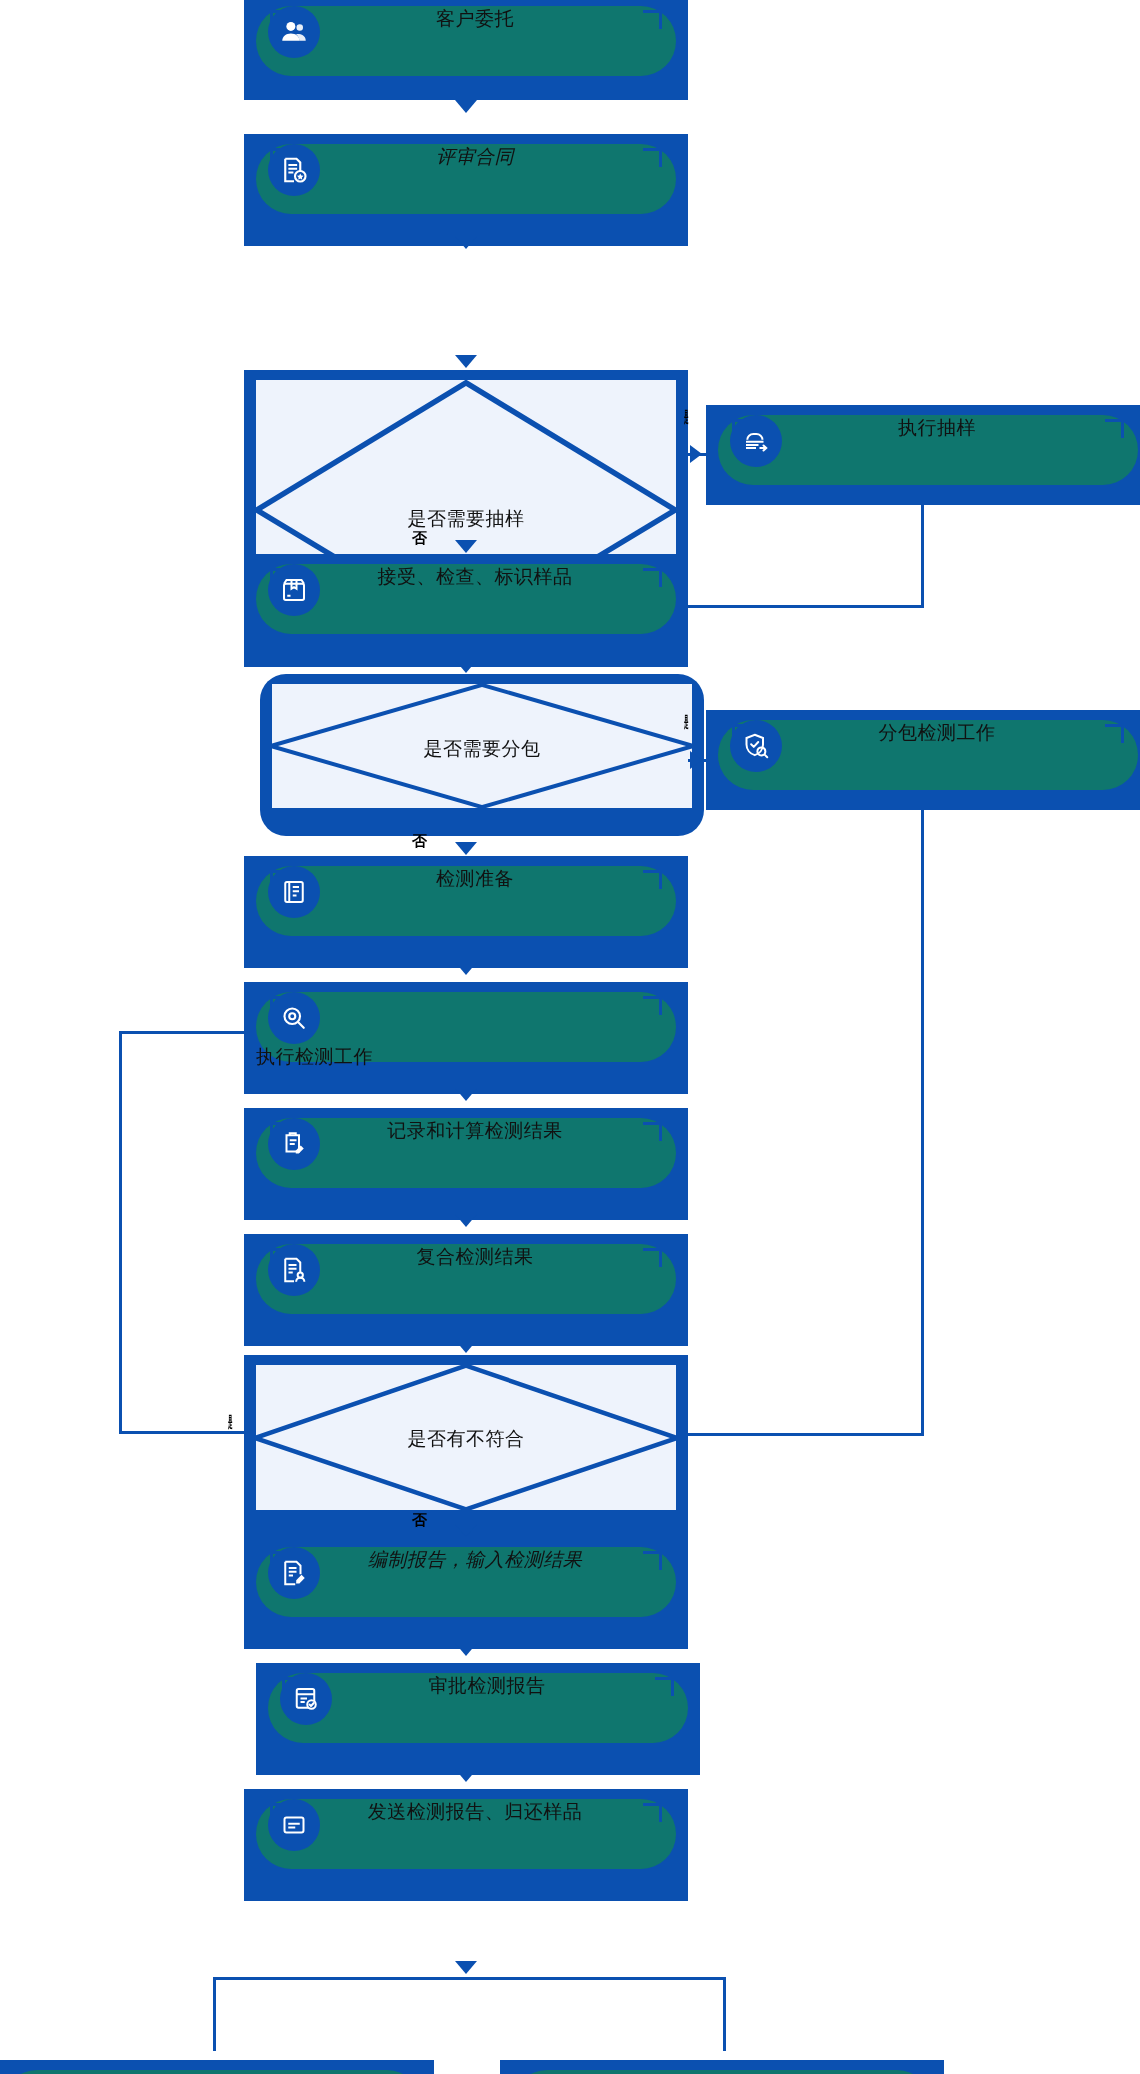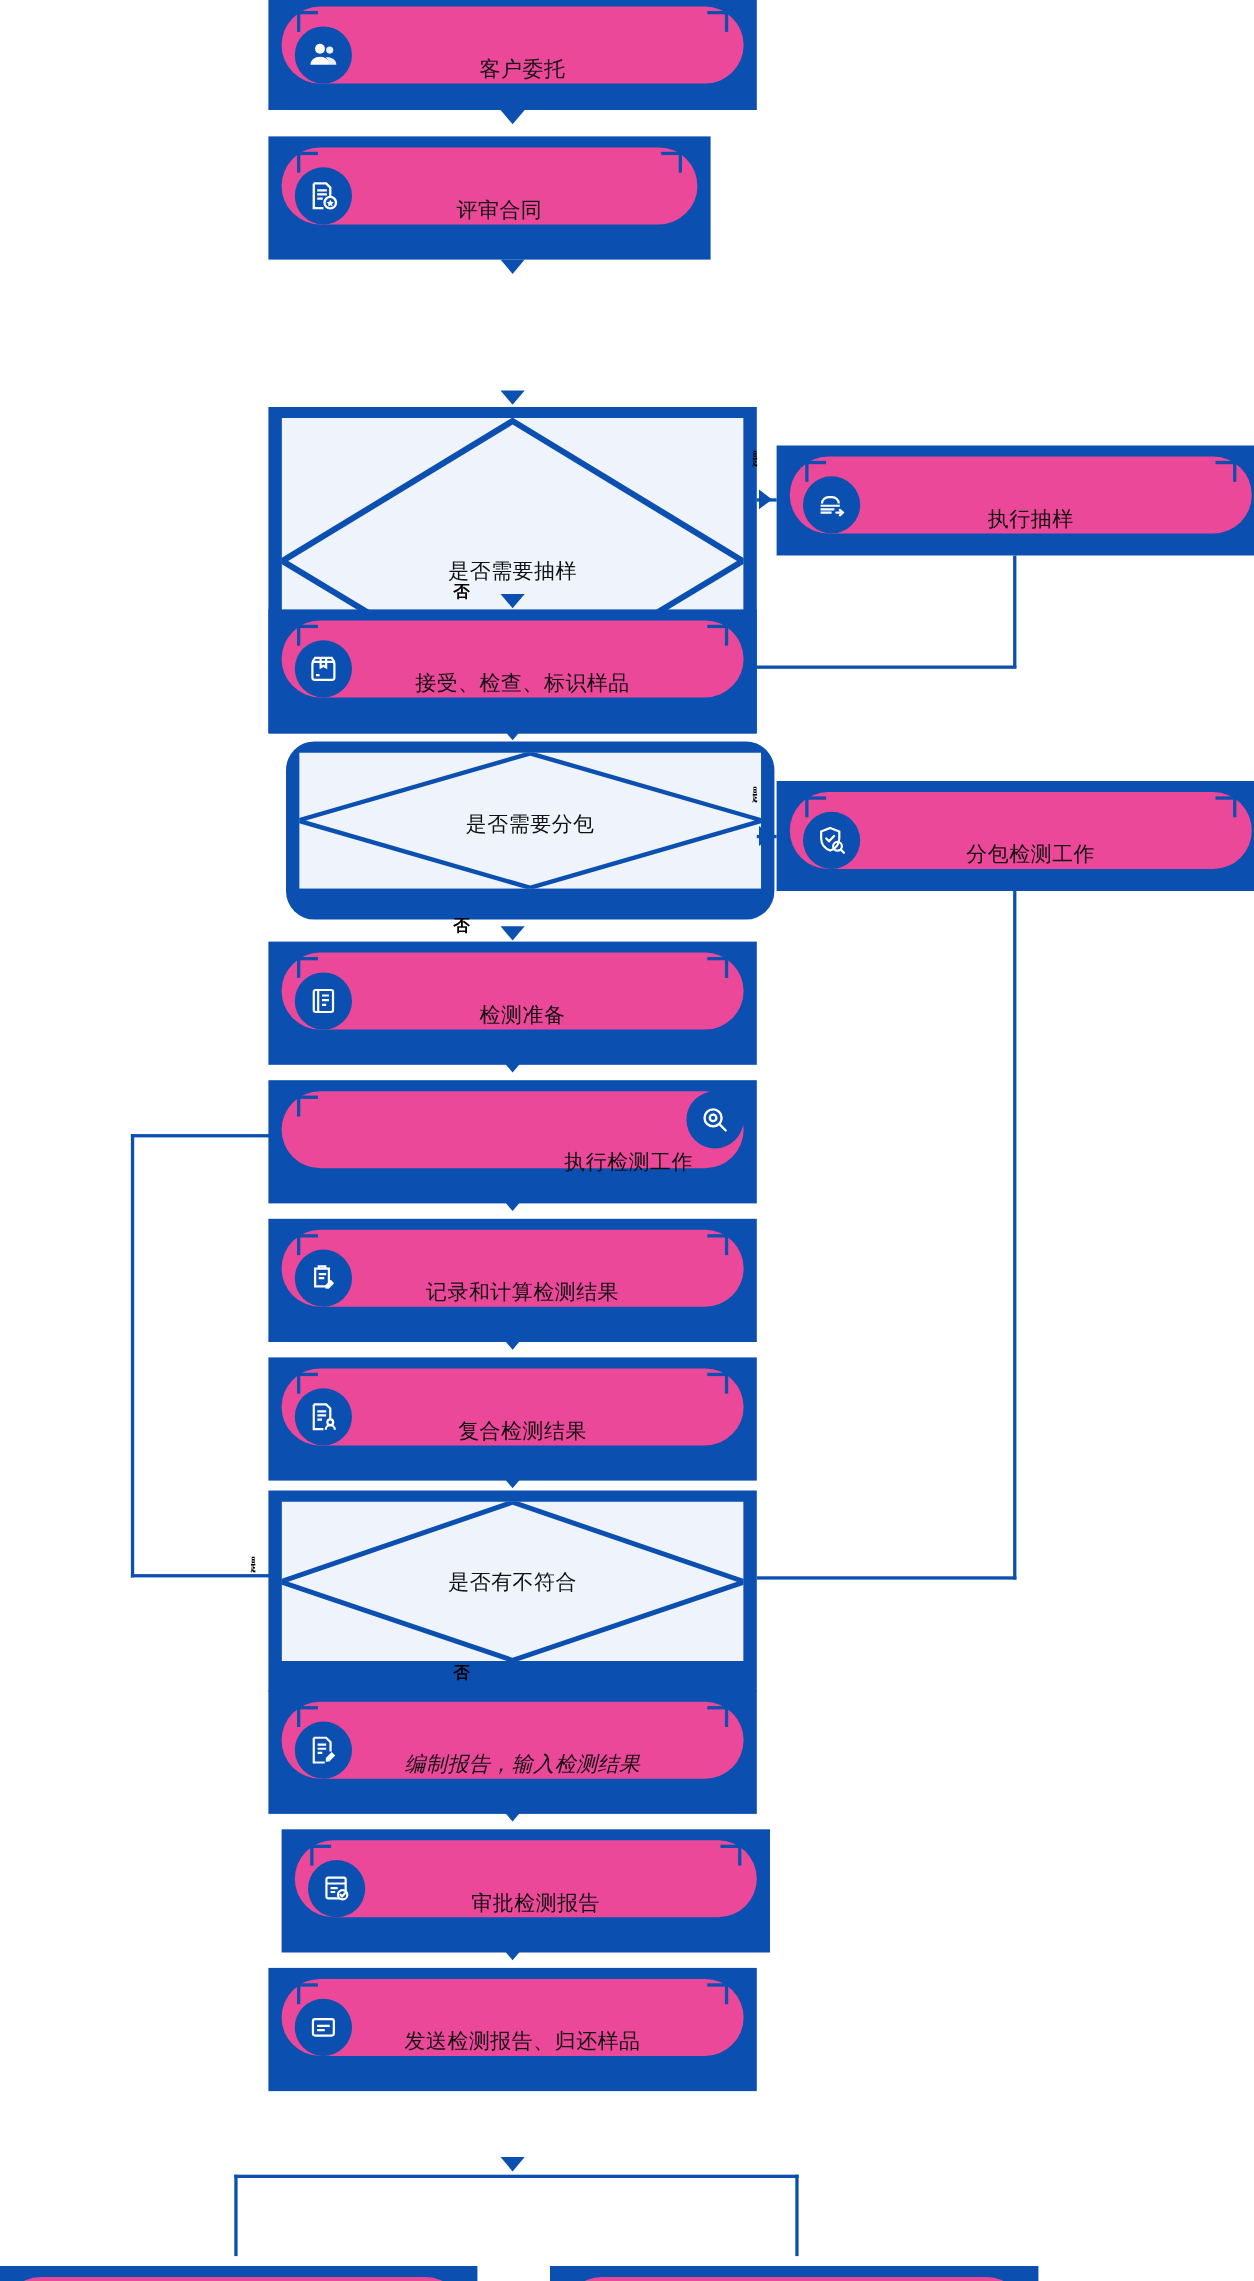--- a/index.html
+++ b/index.html
@@ -12,23 +12,23 @@
   
   .node{
     position:absolute;
     background:#0b50b0;
     box-sizing:border-box;
   }
   .node .pill{
     position:absolute;
     left:12px; top:6px; right:12px;
     height:70px;
-    background:#ec4899;
+    background:#0f766e;
     border-radius:36px;
-    display:flex;align-items:flex-end;
+    display:flex;align-items:flex-start;
   }
   .node .badge{
     width:52px;height:52px;border-radius:50%;
     background:#0b50b0;
     margin-left:12px;
     flex:0 0 52px;
     display:flex;align-items:center;justify-content:center;
   }
   .node .badge svg{display:block;}
   .node .label{
@@ -107,21 +107,21 @@
           <path d="M2.6 19c0-3.6 3.1-5.8 6.9-5.8s6.9 2.2 6.9 5.8z"></path>
           <circle cx="16.6" cy="8.4" r="2.6" opacity=".9"></circle>
           <path d="M13.6 13.8c3.2-.5 7.8.8 7.8 5.2h-5.1c0-2-1.1-3.9-2.7-5.2z" opacity=".9"></path>
         </svg>
       </span>
       <span class="label">客户委托</span>
     </div>
   </div>
   <div class="arrow-down" style="left:455px;top:100px;"></div>
 
-  <div class="node" style="left:244px;top:124px;width:402px;height:112px;">
+  <div class="node" style="left:244px;top:134px;width:444px;height:112px;font-style:italic;">
     <div class="pill" style="top:10px;">
       <span class="notch-l"></span>
       <span class="notch-r"></span>
       <span class="badge">
         <svg width="30" height="30" viewBox="0 0 24 24" fill="none" stroke="#ffffff" stroke-width="1.7">
           <path d="M5 3h9l3 3v7"></path>
             <path d="M5 3v18h7"></path>
           <path d="M7.5 8h7M7.5 11h7M7.5 14h4"></path>
           <circle cx="17" cy="17" r="4.2"></circle>
           <path d="M17 14.8l.8 1.6 1.8.2-1.3 1.3.3 1.8-1.6-.9-1.6.9.3-1.8-1.3-1.3 1.8-.2z" fill="#ffffff" stroke="none"></path>

